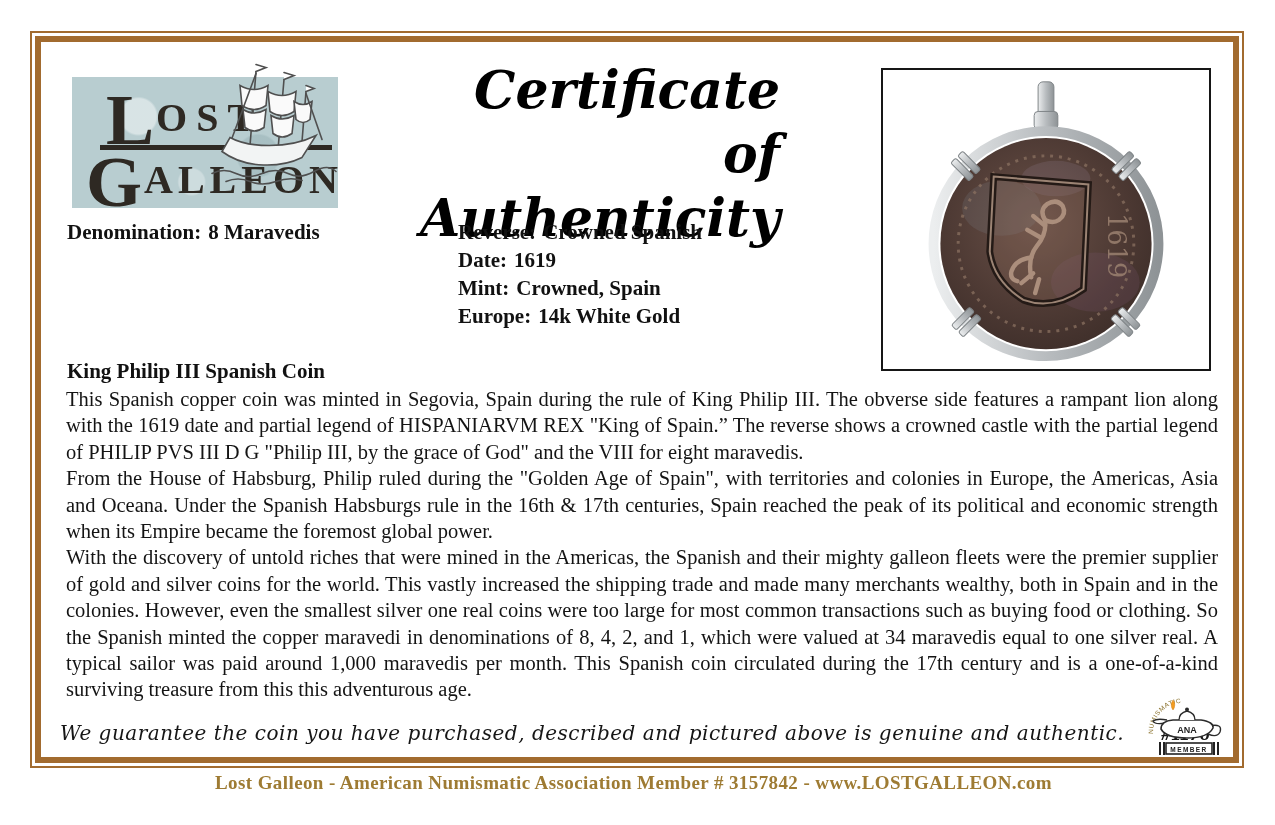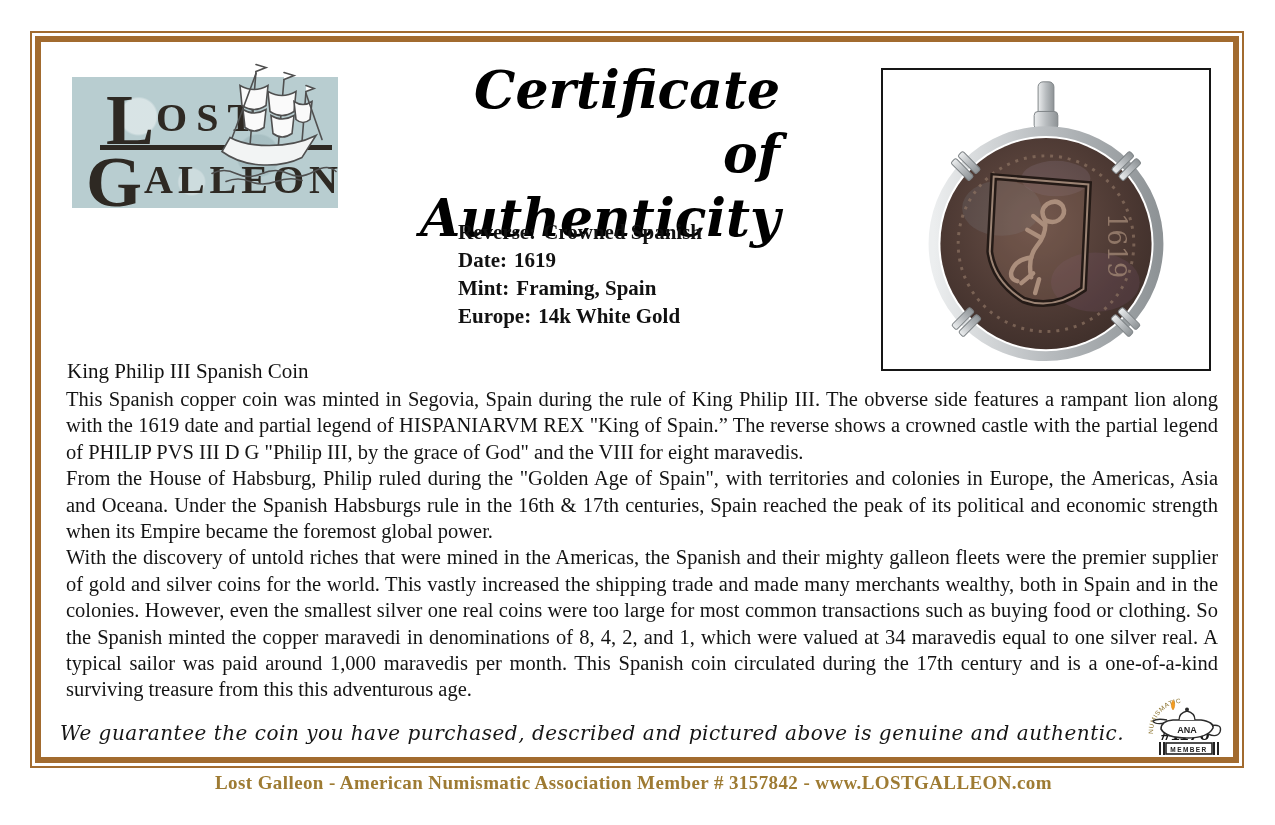--- a/index.html
+++ b/index.html
@@ -44,21 +44,21 @@
     position:absolute; left:881px; top:68px; width:330px; height:303px;
     background:#ffffff; border:2px solid #161616;
   }
   .coin-box svg { width:100%; height:100%; display:block; }
   
   .details { position:absolute; top:218px; font-size:21px; font-weight:bold; line-height:28px; color:#111; }
   .details-left { left:67px; }
   .details-right { left:458px; }
   .details .lbl { margin-right:7px; }
   
-  .body-heading { position:absolute; left:67px; top:359px; font-size:21px; font-weight:normal; color:#111; }
+  .body-heading { position:absolute; left:67px; top:359px; font-size:21px; font-weight:bold; color:#111; }
   .body-text {
     position:absolute; left:66px; top:386px; width:1152px;
     font-size:20.5px; line-height:26.4px; text-align:justify; color:#141414;
   }
   .body-text p { margin:0; }
   
   .guarantee-row {
     position:absolute; left:60px; top:721px; width:1060px; text-align:center;
     font-size:20px; color:#161616; white-space:nowrap;
   }
@@ -177,25 +177,26 @@
           </g>
         <g transform="translate(246,255) rotate(45)">
             <rect x="-13" y="-8" width="26" height="7" rx="2"></rect>
             <rect x="-13" y="2" width="26" height="7" rx="2"></rect>
           </g>
       </g>
     </svg>
   </div>
 
   <div class="details details-left">
+    <div><span class="lbl">Denomination:</span><span>8 Maravedis</span></div>
   </div>
   <div class="details details-right">
     <div><span class="lbl">Reverse:</span><span>Crowned Spanish</span></div>
     <div><span class="lbl">Date:</span><span>1619</span></div>
-    <div><span class="lbl">Mint:</span><span>Framing, Spain</span></div>
+    <div><span class="lbl">Mint:</span><span>Crowned, Spain</span></div>
     <div><span class="lbl">Europe:</span><span>14k White Gold</span></div>
   </div>
 
   <div class="body-heading">King Philip III Spanish Coin</div>
   <div class="body-text">
     <p>This Spanish copper coin was minted in Segovia, Spain during the rule of King Philip III. The obverse side features a rampant lion along with the 1619 date and partial legend of HISPANIARVM REX "King of Spain.” The reverse shows a crowned castle with the partial legend of PHILIP PVS III D G "Philip III, by the grace of God" and the VIII for eight maravedis.</p>
     <p>From the House of Habsburg, Philip ruled during the "Golden Age of Spain", with territories and colonies in Europe, the Americas, Asia and Oceana. Under the Spanish Habsburgs rule in the 16th &amp; 17th centuries, Spain reached the peak of its political and economic strength when its Empire became the foremost global power.</p>
     <p>With the discovery of untold riches that were mined in the Americas, the Spanish and their mighty galleon fleets were the premier supplier of gold and silver coins for the world. This vastly increased the shipping trade and made many merchants wealthy, both in Spain and in the colonies. However, even the smallest silver one real coins were too large for most common transactions such as buying food or clothing. So the Spanish minted the copper maravedi in denominations of 8, 4, 2, and 1, which were valued at 34 maravedis equal to one silver real. A typical sailor was paid around 1,000 maravedis per month. This Spanish coin circulated during the 17th century and is a one-of-a-kind surviving treasure from this this adventurous age.</p>
   </div>
 

